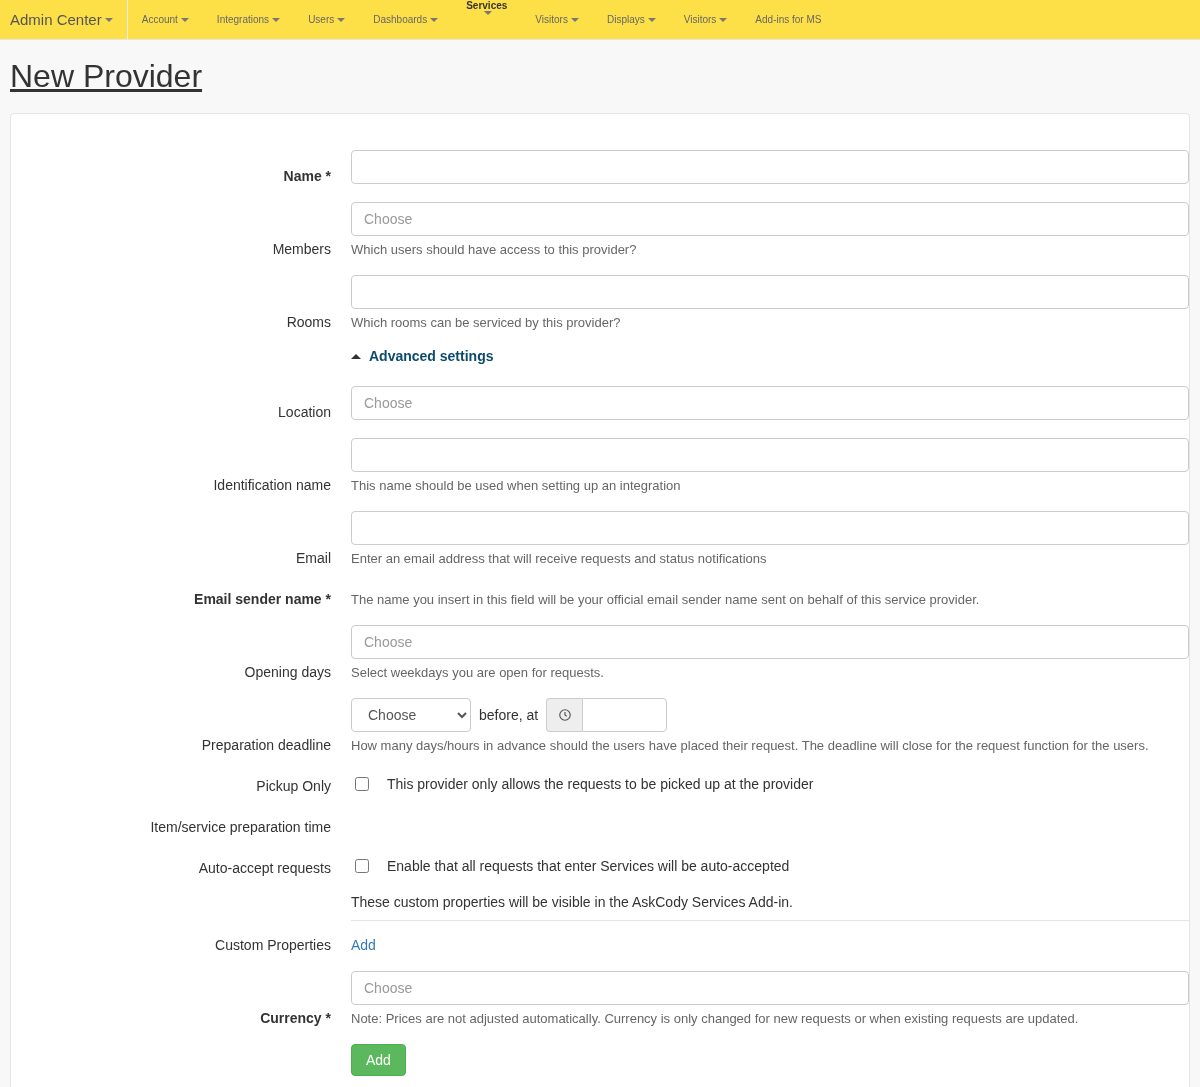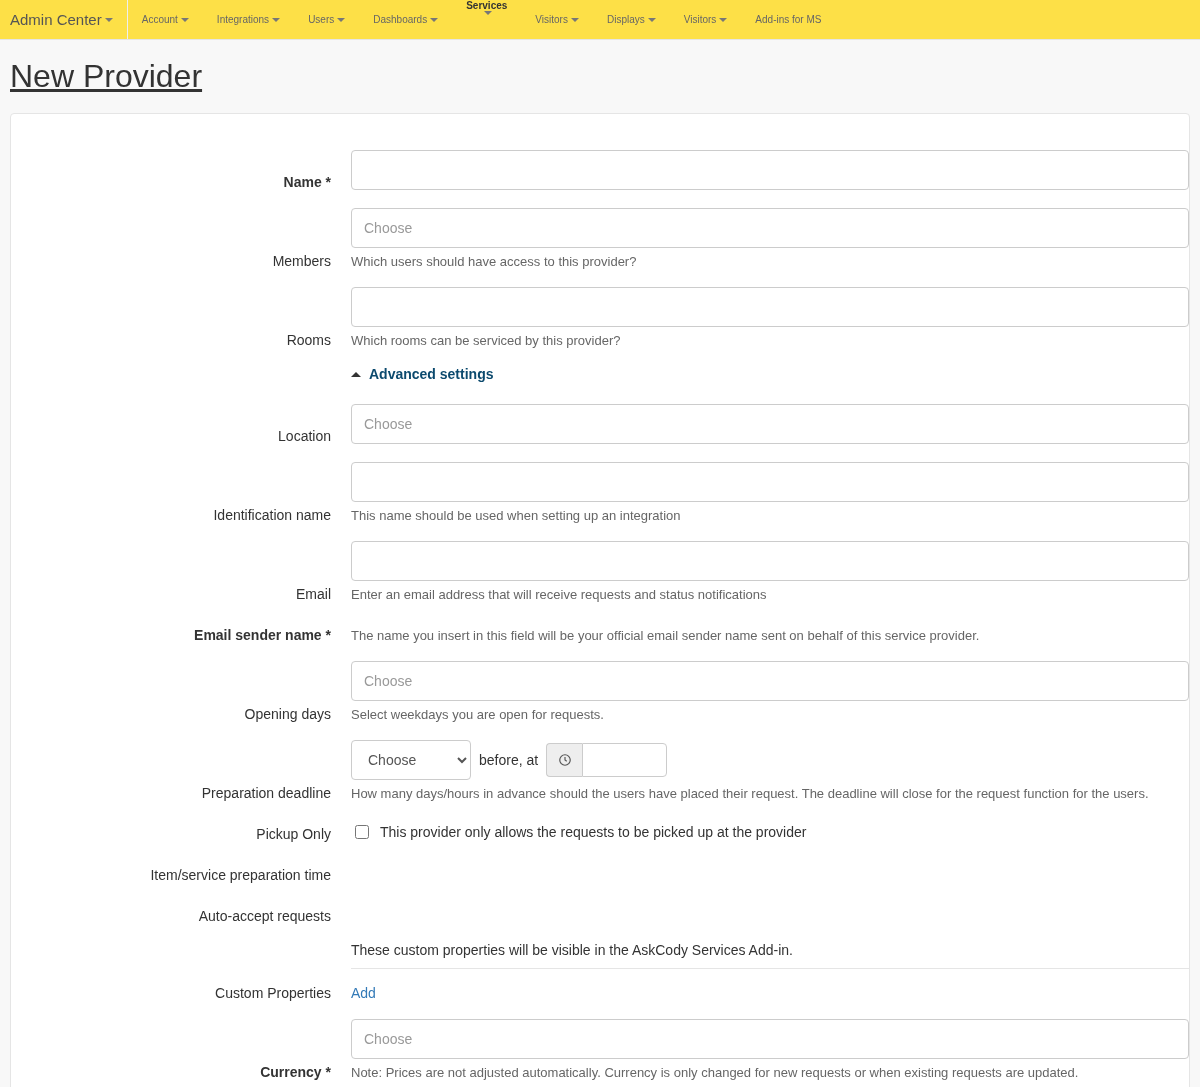--- a/index.html
+++ b/index.html
@@ -82,21 +82,21 @@
     font-size: 14px;
   }
   .label-col.bold { font-weight: 700; }
   .control-col {
     flex: 1;
     min-width: 0;
     padding-right: 0;
   }
   .form-control {
     width: 100%;
-    height: 40px;
+    height: 34px;
     padding: 6px 12px;
     font-size: 14px;
     color: #555;
     background: #fff;
     border: 1px solid #ccc;
     border-radius: 4px;
   }
   .form-control::placeholder { color: #999; }
   .help-text {
     color: #666;
@@ -140,21 +140,21 @@
     width: 85px;
     height: 34px;
     border: 1px solid #ccc;
     border-radius: 0 4px 4px 0;
     padding: 6px 10px;
     font-size: 14px;
   }
   .check-row {
     display: flex;
     align-items: center;
-    gap: 8px;
+    gap: 15px;
     padding-top: 2px;
   }
   .check-row input[type=checkbox] { width: 14px; height: 14px; }
   .link-add { color: #337ab7; cursor: pointer; display: inline-block; margin-top: 2px; }
   hr.sep { border: none; border-top: 1px solid #e5e5e5; margin: 10px 0 14px 0; }
   .btn {
     display: inline-block;
     padding: 7px 14px;
     font-size: 14px;
     border-radius: 4px;
@@ -317,20 +317,26 @@
       </label>
     </div>
   </div>
 
   <div class="form-row">
     <div class="label-col">Item/service preparation time</div>
   </div>
 
   <div class="form-row">
     <div class="label-col">Auto-accept requests</div>
+    <div class="control-col">
+      <label class="check-row">
+        <input type="checkbox" style="">
+        <span>Enable that all requests that enter Services will be auto-accepted</span>
+      </label>
+    </div>
   </div>
 
   <div class="form-row">
     <div class="label-col">Custom Properties</div>
     <div class="control-col">
       <div>These custom properties will be visible in the AskCody Services Add-in.</div>
       <hr class="sep">
       <span class="link-add">Add</span>
     </div>
   </div>

